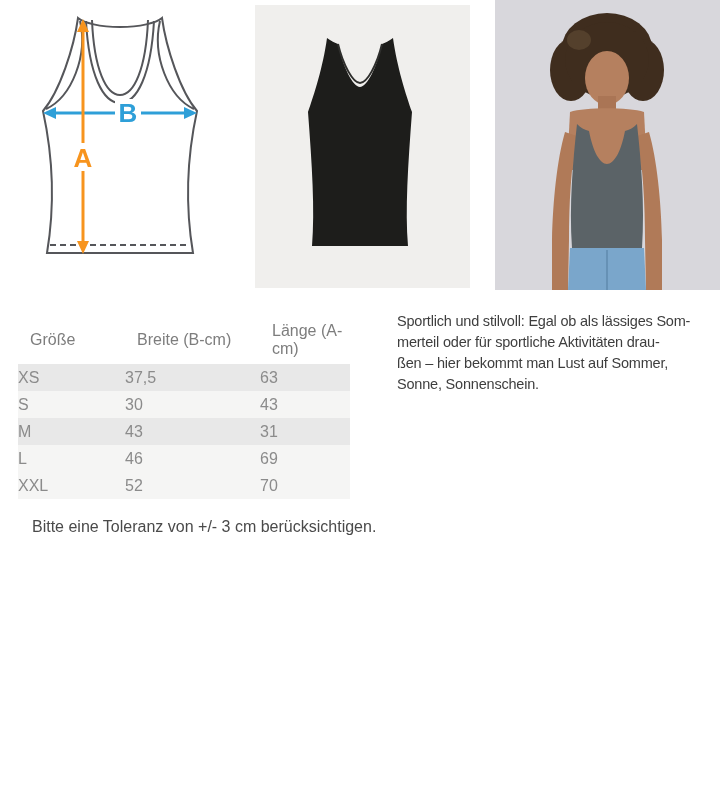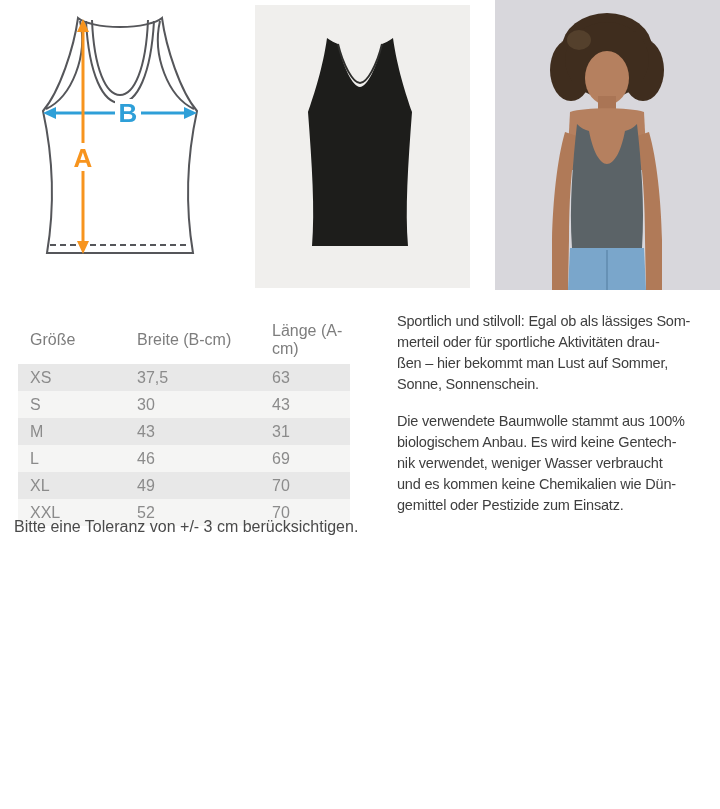--- a/index.html
+++ b/index.html
@@ -17,29 +17,29 @@
 
   
   .size-table {
     position:absolute; left:18px; top:307px; width:332px;
     border-collapse:collapse; font-size:16px; color:#8b8b8b;margin-top:11px;
   }
   .size-table th {
     text-align:left; font-weight:400; color:#7d7d7d;
     padding:4px 0 6px 12px; height:18px;
   }
-  .size-table td { padding:4px 0 4px 12px; height:19px; }
+  .size-table td { padding:4px 0 4px 0; height:19px; }
   .size-table col.c1 { width:107px; }
   .size-table col.c2 { width:135px; }
   .size-table col.c3 { width:90px; }
   .size-table tr.stripe-dark  { background:#e8e8e8; }
   .size-table tr.stripe-light { background:#f5f5f4; }
 
   .tolerance {
-    position:absolute; left:14px; top:518px; width:360px;
+    position:absolute; left:32px; top:518px; width:360px;
     font-size:16px; color:#4a4a4a;
   }
 
   
   .description {
     position:absolute; left:381px; top:311px; width:339px;
     font-size:14.5px; line-height:21px; letter-spacing:-0.2px; color:#3e3e3e;
   }
   .description .para { white-space:pre; margin:0 0 16px 16px; }
 </style>
@@ -139,40 +139,30 @@
         <tr class="stripe-dark">
           <td>M</td>
           <td>43</td>
           <td>31</td>
         </tr>
         <tr class="stripe-light">
           <td>L</td>
           <td>46</td>
           <td>69</td>
         </tr>
-        <tr class="stripe-dark">
-          <td>XL</td>
-          <td>49</td>
-          <td>70</td>
-        </tr>
         <tr class="stripe-light">
           <td>XXL</td>
           <td>52</td>
           <td>70</td>
         </tr>
       </tbody>
   </table>
 
   <div class="tolerance">Bitte eine Toleranz von +/- 3 cm berücksichtigen.</div>
 
   <div class="description">
       <div class="para">Sportlich und stilvoll: Egal ob als lässiges Som-
 merteil oder für sportliche Aktivitäten drau-
 ßen – hier bekommt man Lust auf Sommer,
 Sonne, Sonnenschein.</div>
-      <div class="para">Die verwendete Baumwolle stammt aus 100%
-biologischem Anbau. Es wird keine Gentech-
-nik verwendet, weniger Wasser verbraucht
-und es kommen keine Chemikalien wie Dün-
-gemittel oder Pestizide zum Einsatz.</div>
     </div>
 
 </div>
 
 </body></html>

